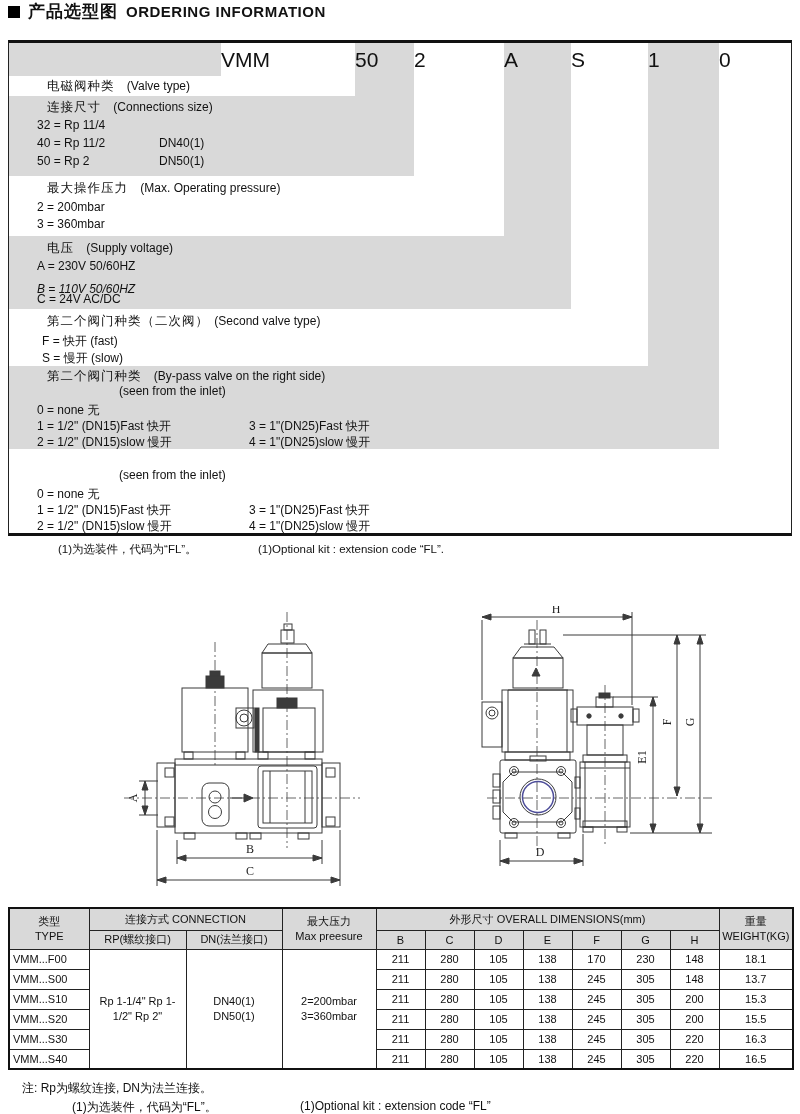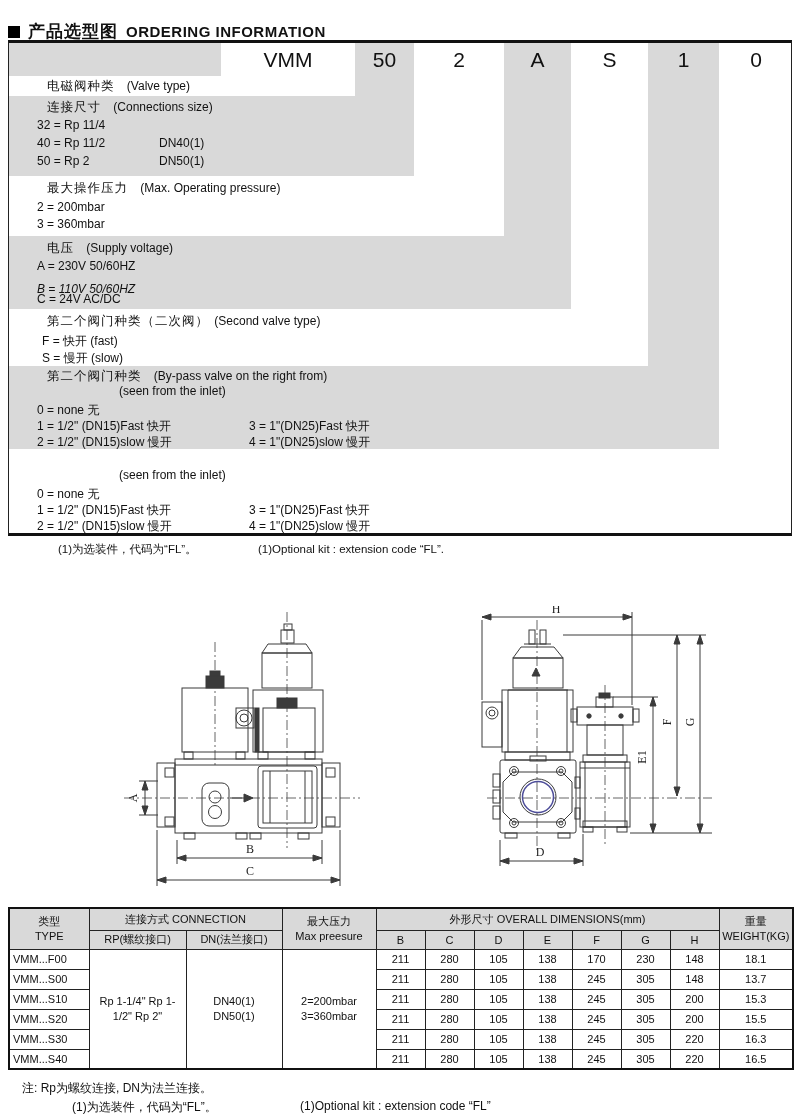--- a/index.html
+++ b/index.html
@@ -9,21 +9,21 @@
   
   .sec-title{position:absolute;left:8px;display:flex;align-items:center;gap:8px;white-space:nowrap;}
   .sq{width:12px;height:12px;background:#000;display:inline-block;}
   .t-zh{font-size:17px;font-weight:bold;letter-spacing:1px;}
   .t-en{font-size:15px;font-weight:bold;letter-spacing:.5px;}
   
   #sel{position:absolute;left:8px;top:40px;width:784px;height:496px;background:#fff;
        border-left:1px solid #222;border-right:1px solid #222;border-top:3px solid #111;border-bottom:3px solid #111;
        box-sizing:border-box;}
   .gray{position:absolute;background:#d9d9d9;}
-  .codecell{position:absolute;top:2px;height:30px;font-size:21px;text-align:center;line-height:30px;}
+  .codecell{position:absolute;top:2px;height:30px;font-size:21px;line-height:30px;}
   .blkhdr{position:absolute;font-size:12px;white-space:nowrap;}
   .blkhdr .zh{font-size:12.5px;letter-spacing:1px;}
   .blkhdr .en{margin-left:9px;}
   .optline{position:absolute;left:28px;font-size:12px;white-space:nowrap;}
   .c2a{position:absolute;left:122px;}
   .c2b{position:absolute;left:212px;}
   .en2{position:absolute;left:110px;font-size:12px;white-space:nowrap;}
   .note{position:absolute;font-size:11.5px;white-space:nowrap;}
   
   #spec{position:absolute;left:8px;top:907px;border-collapse:collapse;table-layout:fixed;width:784px;
@@ -38,21 +38,21 @@
   .two{line-height:1.3;}
   
   svg text{font-family:"Liberation Serif","DejaVu Serif",serif;font-size:12px;fill:#222;}
   .remark{position:absolute;font-size:12px;white-space:nowrap;}
 </style>
 </head>
 <body>
 
 <div id="page">
 
-  <div class="sec-title" style="top:20px;">
+  <div class="sec-title" style="top:0;">
     <span class="sq"></span>
     <span class="t-zh">产品选型图</span>
     <span class="t-en">ORDERING INFORMATION</span>
   </div>
 
   <div id="sel">
 
     <div class="gray" style="left:0;top:0;width:212px;height:33px;"></div>
     <div class="gray" style="left:346px;top:0;width:59px;height:133px;"></div>
     <div class="gray" style="left:0;top:53px;width:405px;height:80px;"></div>
@@ -99,21 +99,21 @@
 
     <div class="blkhdr" style="left:38px;top:270px;">
       <span class="zh">第二个阀门种类（二次阀）</span>
       <span class="en" style="margin-left:2px;">(Second valve type)</span>
     </div>
     <div class="optline" style="top:290px;left:33px;"><span>F  =  快开  (fast)</span></div>
     <div class="optline" style="top:307px;left:33px;"><span>S  =  慢开  (slow)</span></div>
 
     <div class="blkhdr" style="left:38px;top:325px;">
       <span class="zh">第二个阀门种类</span>
-      <span class="en">(By-pass valve on the right from)</span>
+      <span class="en">(By-pass valve on the right side)</span>
     </div>
     <div class="en2" style="top:341px;">(seen from the inlet)</div>
     <div class="optline" style="top:359px;"><span>0 =  none  无</span></div>
     <div class="optline" style="top:375px;"><span>1 = 1/2" (DN15)Fast  快开</span><span class="c2b">3 = 1"(DN25)Fast  快开</span></div>
     <div class="optline" style="top:391px;"><span>2 = 1/2" (DN15)slow  慢开</span><span class="c2b">4 = 1"(DN25)slow  慢开</span></div>
 
     <div class="en2" style="top:425px;">(seen from the inlet)</div>
     <div class="optline" style="top:443px;"><span>0 = none  无</span></div>
     <div class="optline" style="top:459px;"><span>1 = 1/2" (DN15)Fast  快开</span><span class="c2b">3 = 1"(DN25)Fast  快开</span></div>
     <div class="optline" style="top:475px;"><span>2 = 1/2" (DN15)slow  慢开</span><span class="c2b">4 = 1"(DN25)slow  慢开</span></div>

